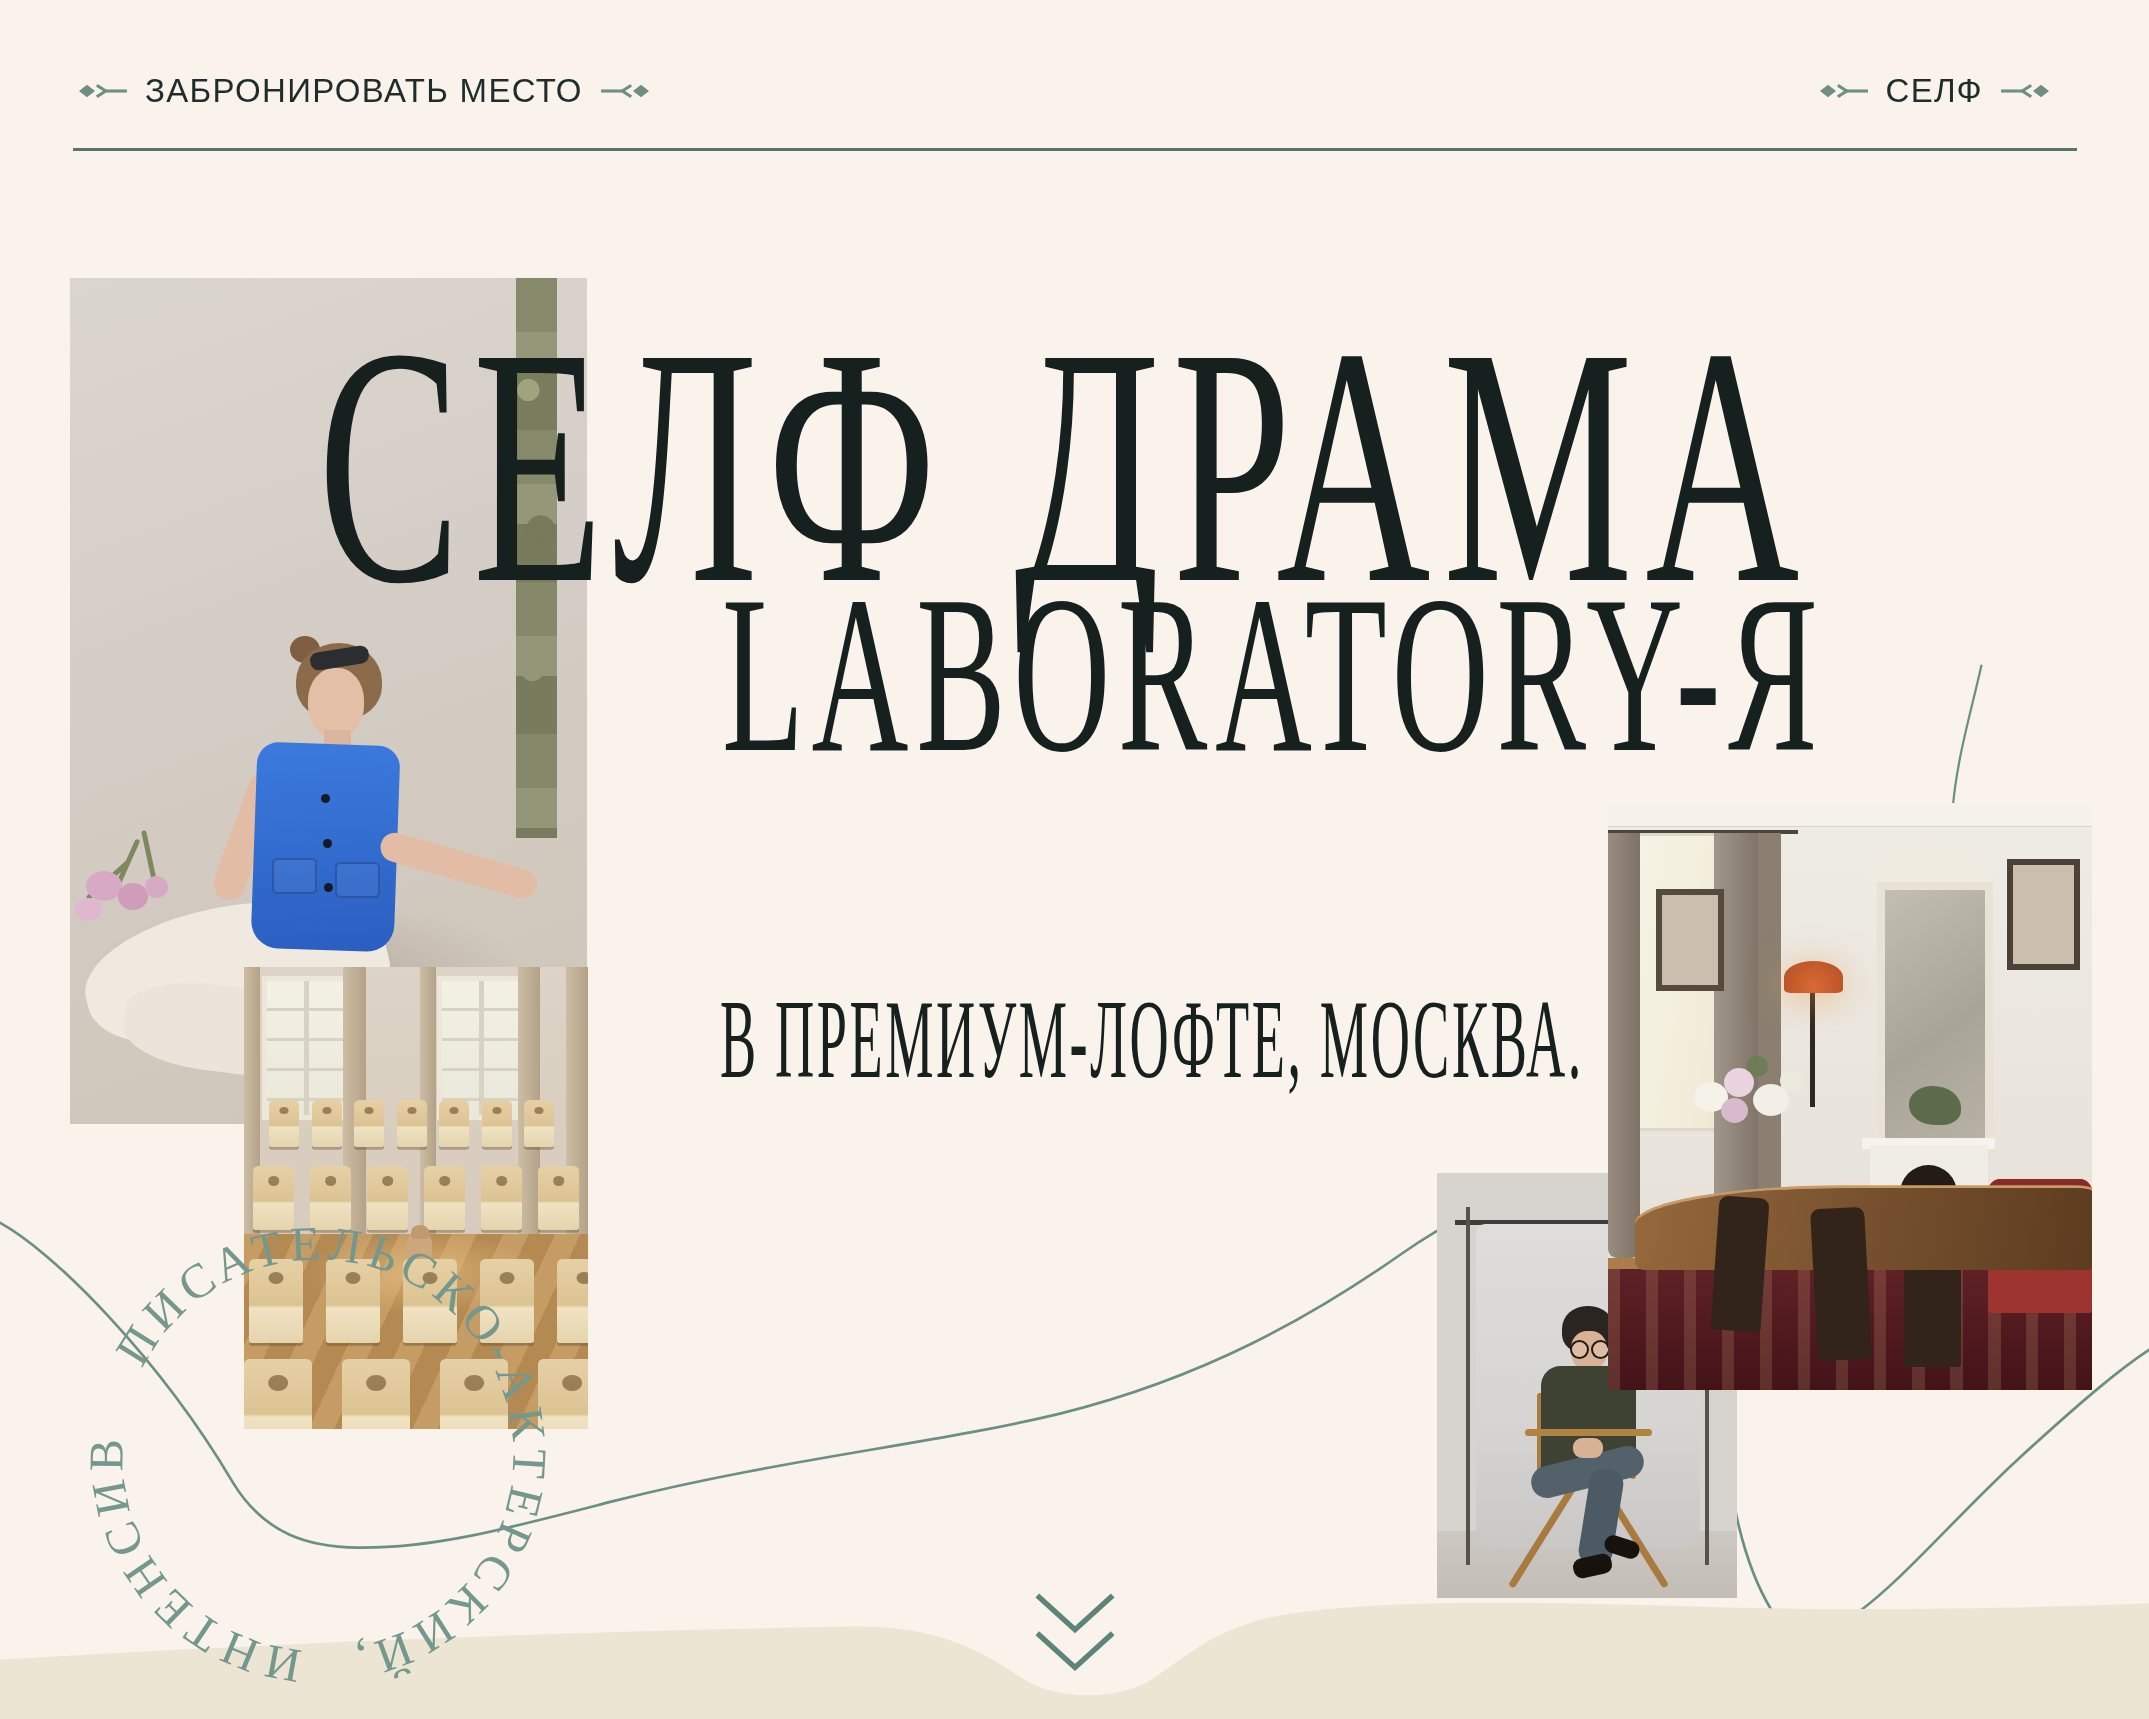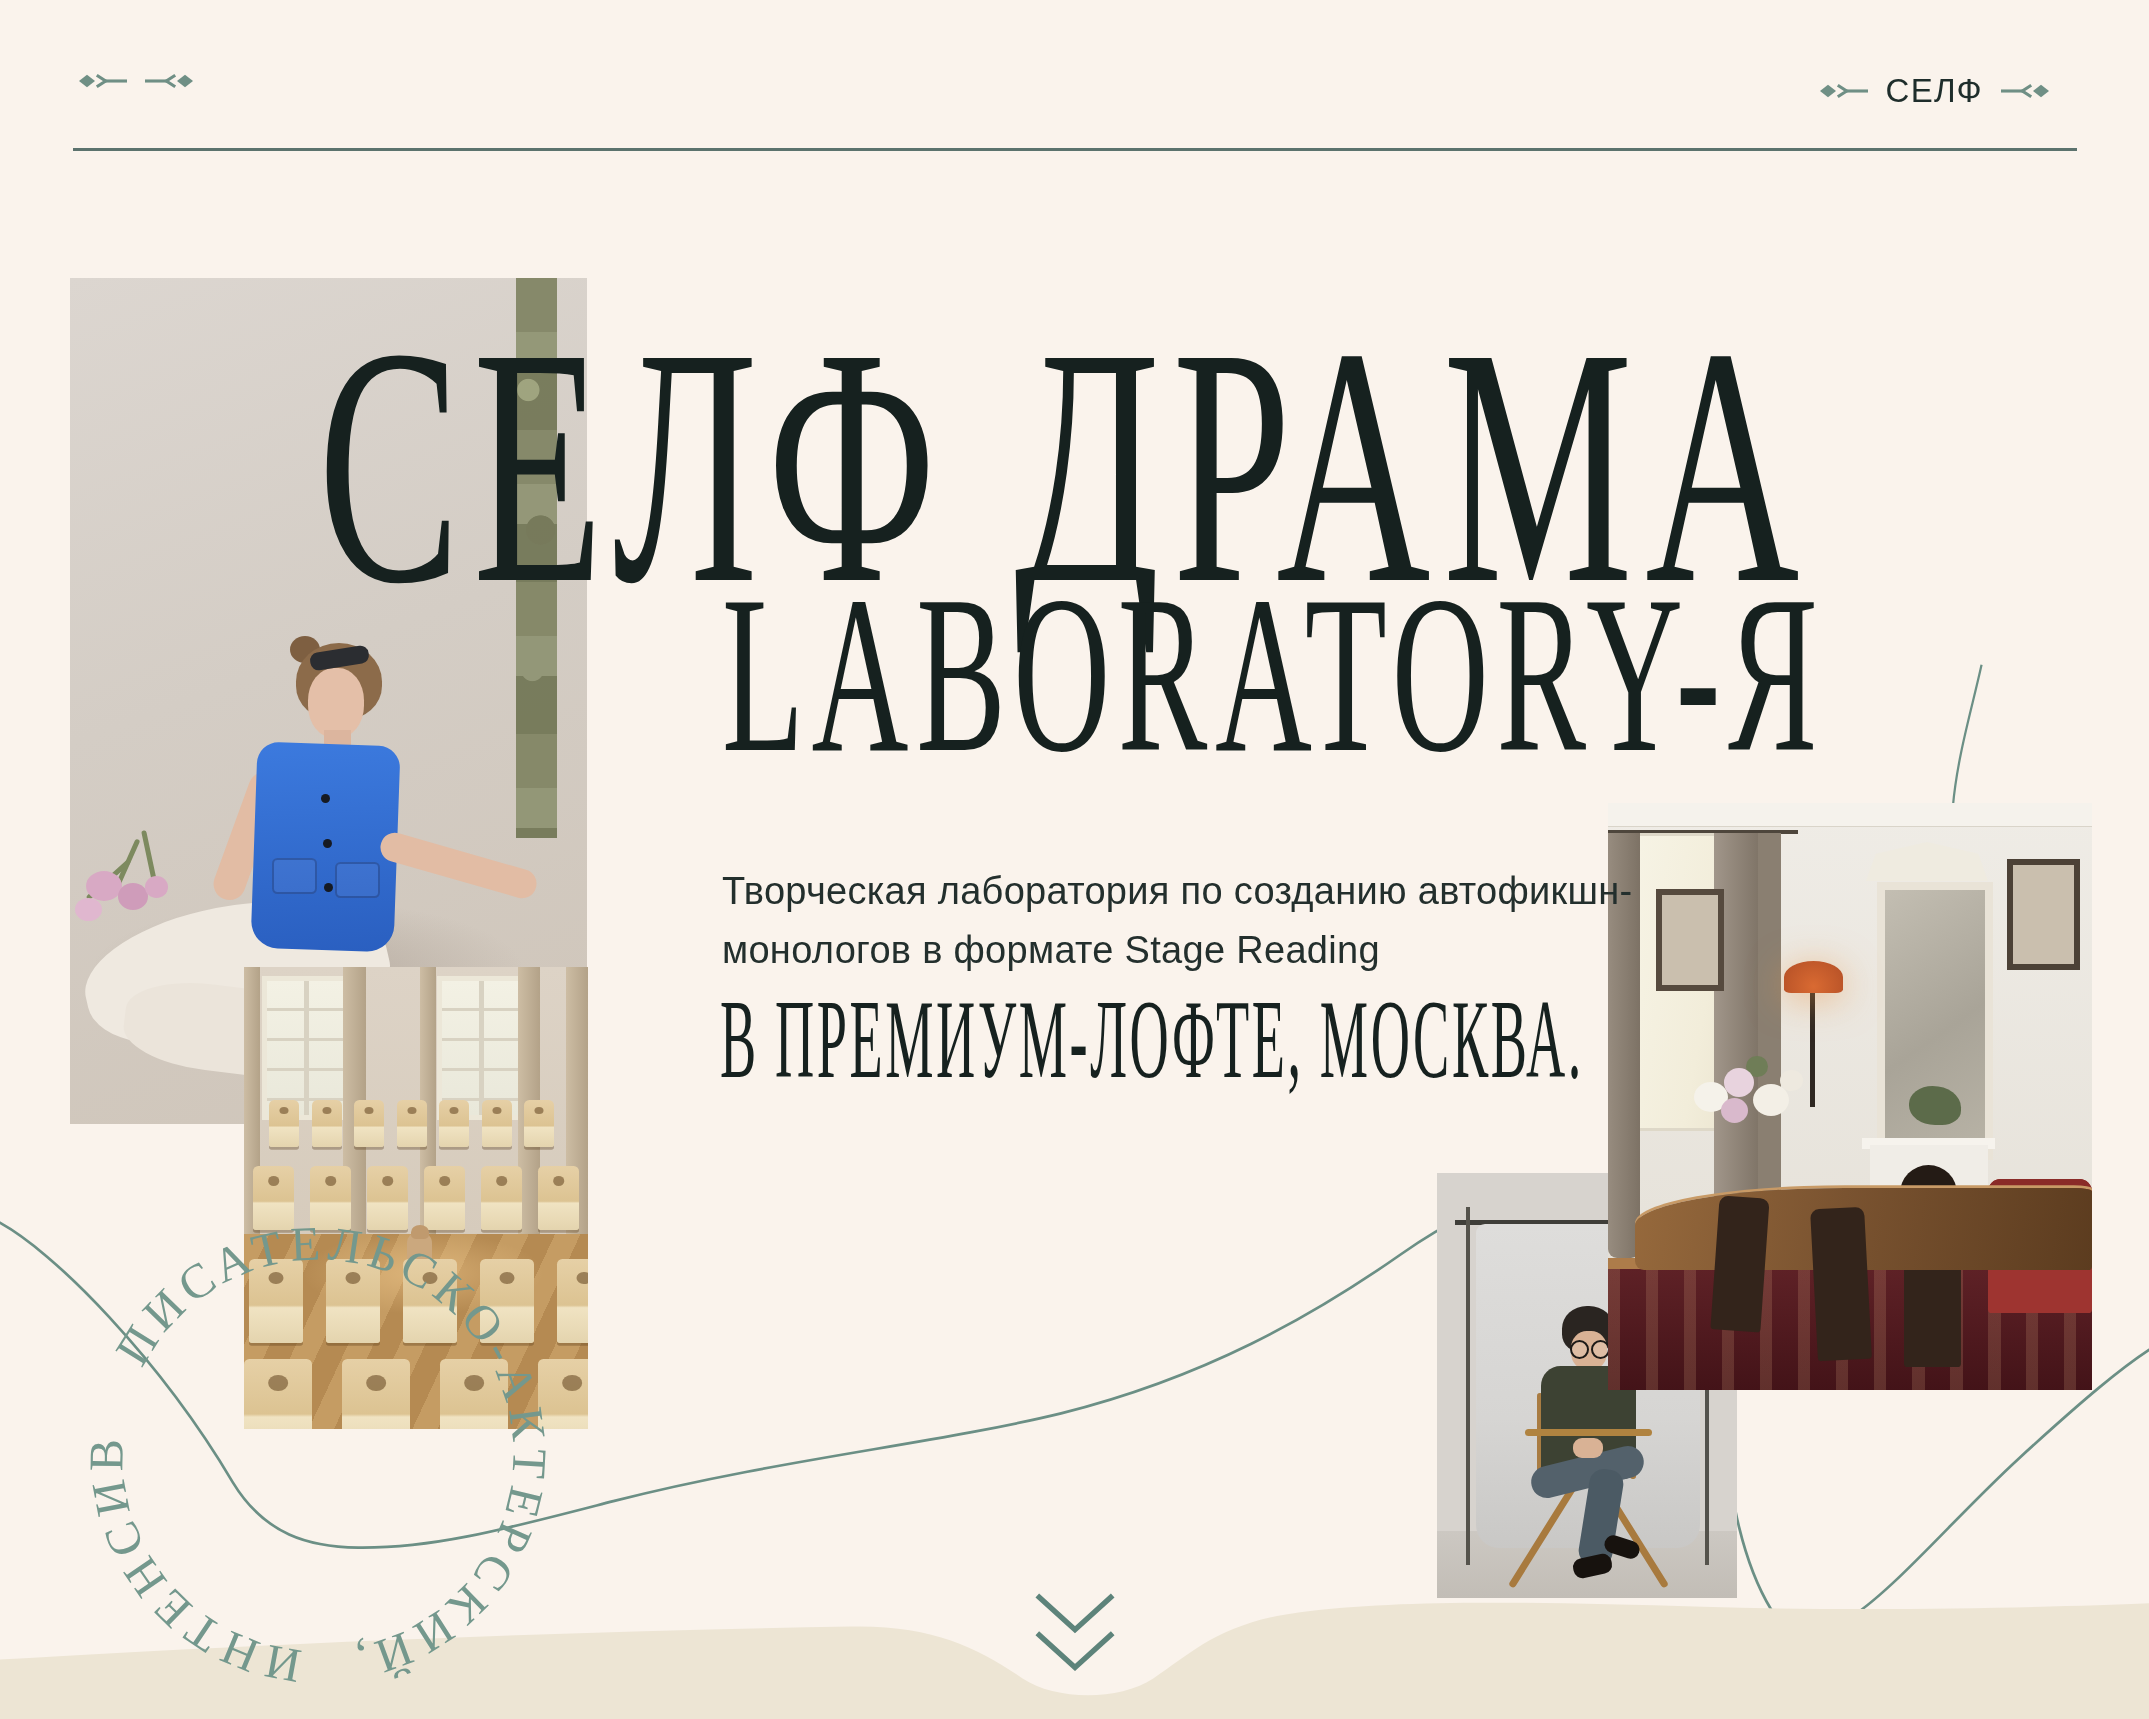--- a/index.html
+++ b/index.html
@@ -390,20 +390,21 @@
              L 2400 1922 L 0 1922 Z" fill="#EDE5D4"></path>
   </svg>
 
   <div id="header">
     <div id="nav-book" class="nav-item">
       <svg width="48" height="18" viewBox="0 0 54 20">
         <polygon points="0,10 9,3 18,10 9,17" fill="#6F8F85"></polygon>
         <polyline points="20,3.5 30,10 20,16.5" fill="none" stroke="#6F8F85" stroke-width="3.5"></polyline>
         <line x1="27" y1="10" x2="54" y2="10" stroke="#6F8F85" stroke-width="3.5"></line>
       </svg>
+      <span class="label">ЗАБРОНИРОВАТЬ МЕСТО</span>
       <svg width="48" height="18" viewBox="0 0 54 20">
         <line x1="0" y1="10" x2="27" y2="10" stroke="#6F8F85" stroke-width="3.5"></line>
         <polyline points="34,3.5 24,10 34,16.5" fill="none" stroke="#6F8F85" stroke-width="3.5"></polyline>
         <polygon points="36,10 45,3 54,10 45,17" fill="#6F8F85"></polygon>
       </svg>
     </div>
     <div id="nav-menu" class="nav-item">
       <svg width="48" height="18" viewBox="0 0 54 20">
         <polygon points="0,10 9,3 18,10 9,17" fill="#6F8F85"></polygon>
         <polyline points="20,3.5 30,10 20,16.5" fill="none" stroke="#6F8F85" stroke-width="3.5"></polyline>
@@ -415,24 +416,20 @@
         <polyline points="34,3.5 24,10 34,16.5" fill="none" stroke="#6F8F85" stroke-width="3.5"></polyline>
         <polygon points="36,10 45,3 54,10 45,17" fill="#6F8F85"></polygon>
       </svg>
     </div>
     <div id="divider"></div>
   </div>
 
   <h1 id="title-line1" class="display" style="margin:0;font-weight:normal;">СЕЛФ ДРАМА</h1>
   <h1 id="title-line2" class="display" style="margin:0;font-weight:normal;">LABORATORY-Я</h1>
 
-  <div id="description">
-    <div>Творческая лаборатория по созданию автофикшн-</div>
-    <div>монологов в формате Stage Reading</div>
-  </div>
 
   <div id="location-line" class="display">В ПРЕМИУМ-ЛОФТЕ, МОСКВА.</div>
 
 
   <svg id="ring-badge" width="466" height="466" viewBox="0 0 520 520">
     <defs>
       <path id="ringPath" d="M 260 42 A 218 218 0 1 1 259.9 42"></path>
     </defs>
     <g transform="rotate(-64 260 260)">
       <text font-family="Liberation Serif, DejaVu Serif, serif" font-size="54" fill="#74988D" letter-spacing="7" word-spacing="30">

